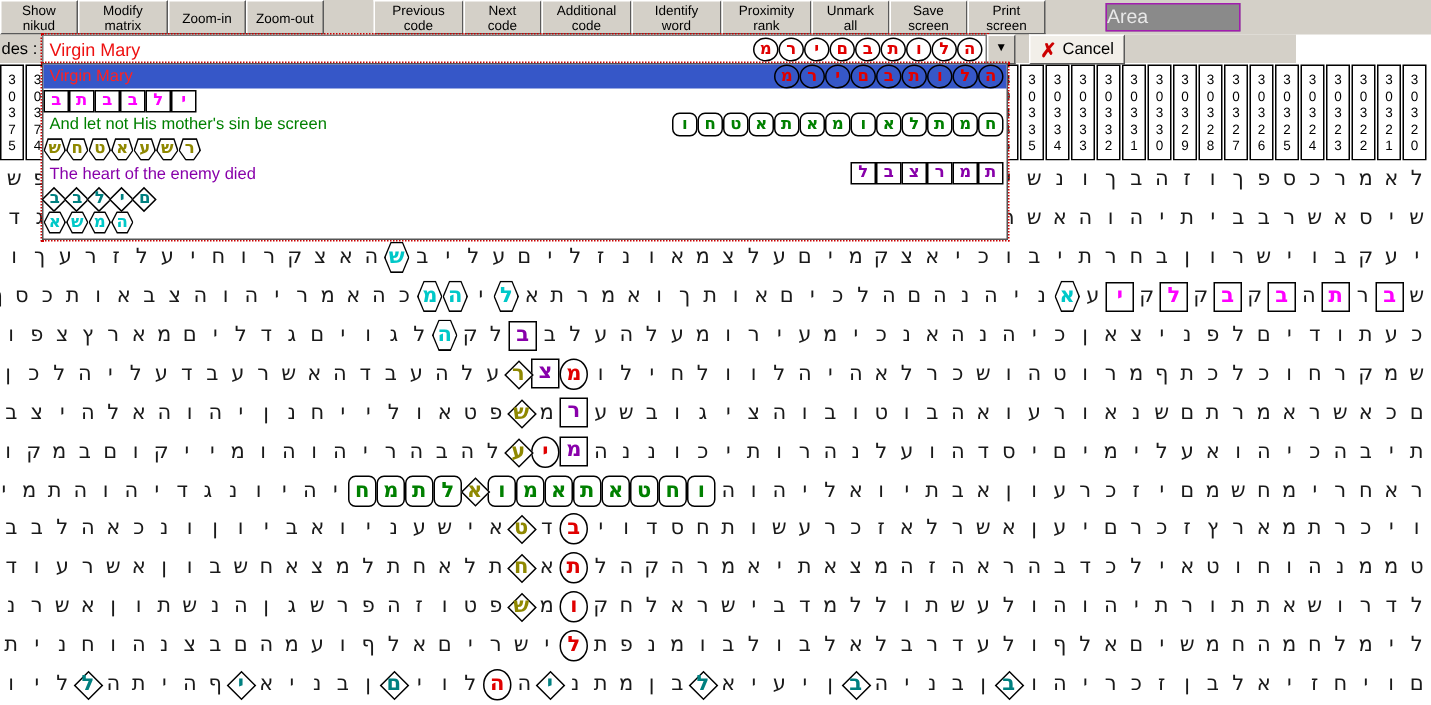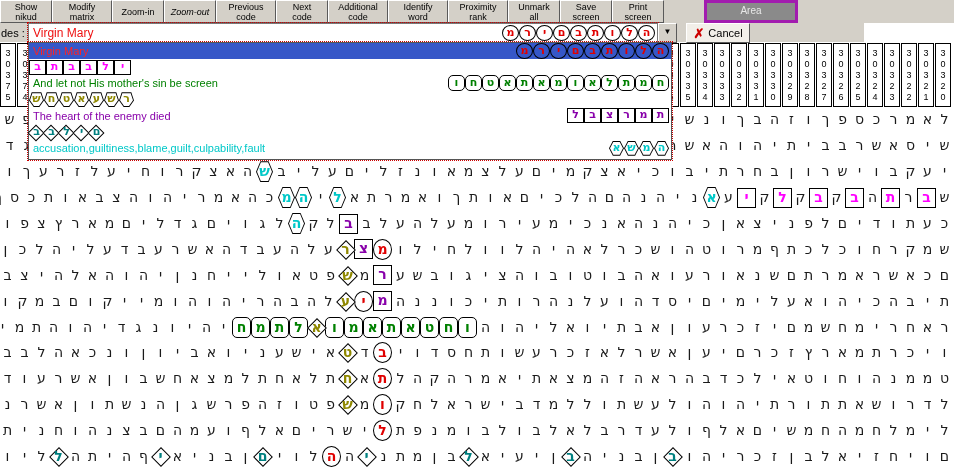--- a/index.html
+++ b/index.html
@@ -4,22 +4,22 @@
 <style>
   html,body{margin:0;padding:0;}
   body{width:954px;height:470px;overflow:hidden;background:#fff;font-family:"Liberation Sans",sans-serif;position:relative;}
   
   #toolbar{position:absolute;left:0;top:0;width:954px;height:23px;background:#d4d0c8;display:flex;align-items:stretch;}
   .tbtn{flex:0 0 auto;margin:0;padding:0 3px;background:#d4d0c8;border:1px solid;border-color:#ffffff #5a5a5a #5a5a5a #ffffff;
         font-size:9px;line-height:10px;text-align:center;color:#000;display:flex;align-items:center;justify-content:center;white-space:pre-line;cursor:default;}
   #skipwrap{display:flex;align-items:center;gap:14px;padding:0 10px;}
   #skip-label{color:#880088;font-size:12px;}
   #skip-value{color:#aa00aa;font-size:12px;}
-  #area-btn{margin-left:40px;align-self:center;width:88px;height:17px;background:#8a8a8a;border:3px solid #a21caf;
-            color:#e8e8e8;font-size:10px;text-align:center;line-height:16px;}
+  #area-btn{margin-left:40px;align-self:center;width:88px;height:17px;background:#8a8a8a;border:1px solid #a21caf;
+            color:#e8e8e8;font-size:13px;text-align:left;line-height:16px;}
   
   #combobar{position:absolute;left:0;top:23px;width:864px;height:19px;background:#d4d0c8;}
   #combo-label{position:absolute;left:1px;top:4px;font-size:11px;color:#000;}
   #combo-field{position:absolute;left:28px;top:0px;width:628px;height:18px;background:#fff;border:1px solid #7a7a7a;outline:1px dotted #cc0000;display:flex;align-items:center;}
   #combo-value{color:#ee1111;font-size:12px;padding-left:4px;flex:1 1 auto;}
   #combo-letters{display:flex;direction:ltr;margin-right:2px;}
   #combo-arrow{position:absolute;left:658px;top:0px;width:17px;height:18px;background:#d4d0c8;border:1px solid;border-color:#fff #5a5a5a #5a5a5a #fff;font-size:8px;text-align:center;line-height:16px;}
   #cancel-btn{position:absolute;left:686px;top:0px;width:62px;height:18px;background:#f2efe9;border:1px solid;border-color:#fff #5a5a5a #5a5a5a #fff;display:flex;align-items:center;justify-content:center;gap:4px;font-size:11px;}
   #cancel-x{color:#cc0000;font-weight:bold;font-size:13px;}
   
@@ -55,22 +55,22 @@
 </style>
 </head>
 <body>
 
 <div id="toolbar">
     <div class="tbtn" style="width: 44px;">Show
 nikud</div>
     <div class="tbtn" style="width: 52px;">Modify
 matrix</div>
     <div class="tbtn" style="width: 44px;">Zoom-in</div>
-    <div class="tbtn" style="width: 44px; font-style: italic;">Zoom-out</div>
-    <div class="tbtn" style="width: 52px;">Previous
+    <div class="tbtn" style="width: 44px;">Zoom-out</div>
+    <div class="tbtn" style="width: 52px; margin-left: 33px;">Previous
 code</div>
     <div class="tbtn" style="width: 44px;">Next
 code</div>
     <div class="tbtn" style="width: 52px;">Additional
 code</div>
     <div class="tbtn" style="width: 52px;">Identify
 word</div>
     <div class="tbtn" style="width: 52px;">Proximity
 rank</div>
     <div class="tbtn" style="width: 44px;">Unmark
@@ -1380,21 +1380,20 @@
     <div class="ditem">
       <span class="dletters">
         <span class="lshape shape-diamond"><span class="ch" style="color: rgb(0, 128, 128);">ב</span></span>
         <span class="lshape shape-diamond"><span class="ch" style="color: rgb(0, 128, 128);">ב</span></span>
         <span class="lshape shape-diamond"><span class="ch" style="color: rgb(0, 128, 128);">ל</span></span>
         <span class="lshape shape-diamond"><span class="ch" style="color: rgb(0, 128, 128);">י</span></span>
         <span class="lshape shape-diamond"><span class="ch" style="color: rgb(0, 128, 128);">ם</span></span>
       </span>
     </div>
     <div class="ditem">
-      <span class="dlabel" style="color: rgb(0, 200, 200);">accusation,guiltiness,blame,guilt,culpability,fault</span>
       <span class="dletters">
         <span class="lshape shape-hex"><span class="ch" style="color: rgb(0, 200, 200);">א</span></span>
         <span class="lshape shape-hex"><span class="ch" style="color: rgb(0, 200, 200);">ש</span></span>
         <span class="lshape shape-hex"><span class="ch" style="color: rgb(0, 200, 200);">מ</span></span>
         <span class="lshape shape-hex"><span class="ch" style="color: rgb(0, 200, 200);">ה</span></span>
       </span>
     </div>
   </div>
 
 </body></html>

